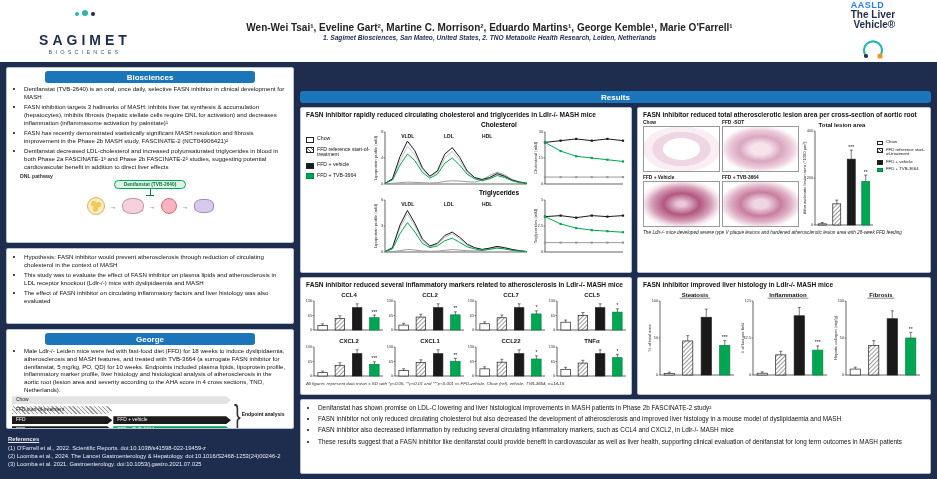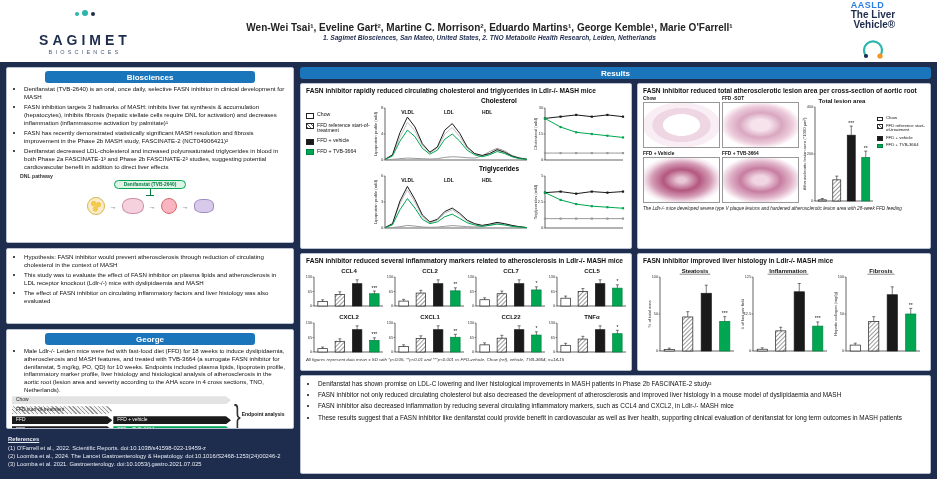--- a/index.html
+++ b/index.html
@@ -21,21 +21,21 @@
 .sag-sub{font-size:5.5px;letter-spacing:3.2px;color:#4a5b7a;margin-top:1px;}
 .logo-aasld{width:108px;display:flex;align-items:center;justify-content:flex-end;gap:4px;flex-direction:column;}
 .aasld-txt{text-align:left;}
 .aasld-org{color:#2a7de1;font-size:9px;font-weight:bold;letter-spacing:0.5px;}
 .aasld-ev{color:#1e2c4e;font-size:10px;font-weight:bold;line-height:1.05;text-align:right;}
 
 .main{position:absolute;top:62px;left:0;width:100%;height:417px;display:flex;gap:6px;padding:5px 6px;}
 .col-left{width:296px;display:flex;flex-direction:column;gap:5px;}
 .col-right{flex:1;display:flex;flex-direction:column;gap:4px;}
 .panel{background:#fff;border:1px solid #b9c2d0;border-radius:2px;padding:2px 5px;position:relative;overflow:hidden;}
-.sec-bar{background:#1b75bb;color:#fff;font-weight:bold;font-size:8px;text-align:center;border-radius:3px;padding:1.5px 0;flex:0 0 auto;}
+.sec-bar{background:#1b75bb;color:#fff;font-weight:bold;font-size:8px;text-align:center;border-radius:3px;padding:1.5px 0;flex:0 0 auto;margin-top:24px;}
 .sec-bar.inpanel{width:76%;margin:1px auto 2px;}
 .bullets{margin:2px 2px 2px 12px;padding:0;}
 .bullets li{font-size:6.1px;line-height:1.28;color:#111;margin-bottom:2.5px;}
 .panel-title{font-size:6.6px;font-weight:bold;color:#111;margin:1px 0 2px;}
 
 .legend{display:flex;flex-direction:column;gap:4px;width:64px;padding-top:16px;flex:0 0 auto;}
 .legend-row{display:flex;align-items:flex-start;gap:3px;font-size:5.2px;line-height:1.15;color:#111;}
 .sw{width:8px;height:6px;flex:0 0 auto;border:0.5px solid #222;margin-top:0.5px;}
 .sw-white{background:#fff;}
 .sw-hatch{background:repeating-linear-gradient(45deg,#666 0 0.8px,#fff 0.8px 2.6px);}

